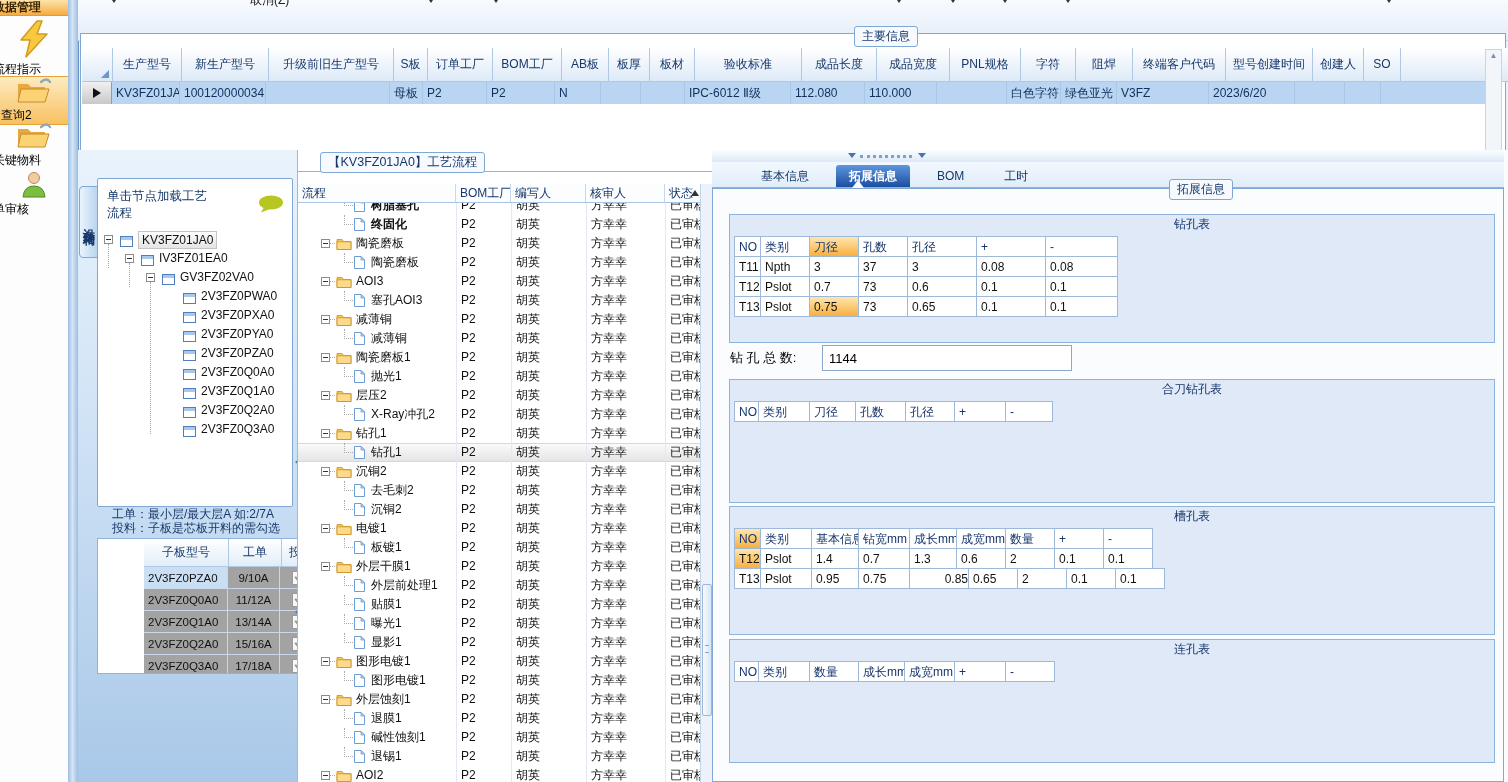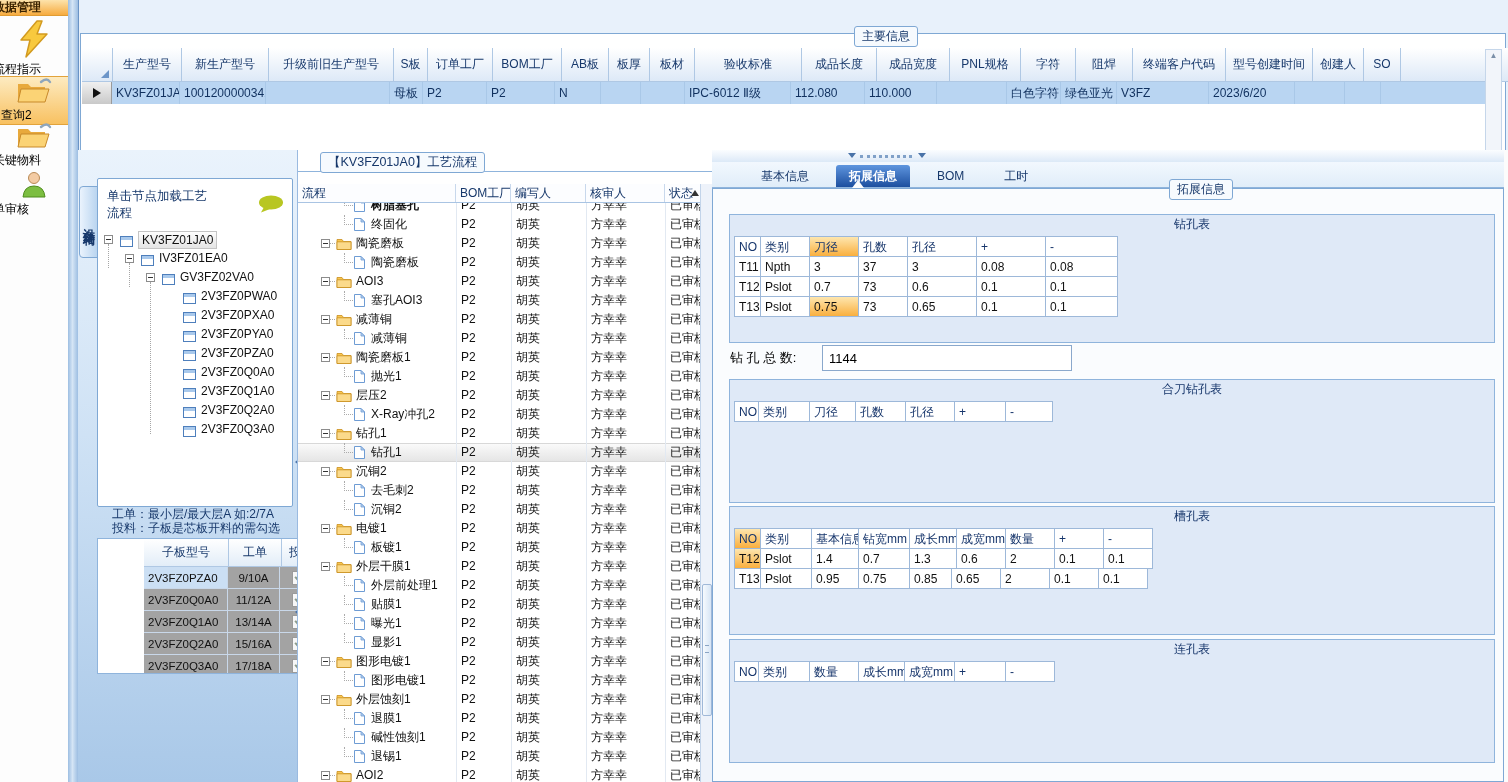--- a/index.html
+++ b/index.html
@@ -142,20 +142,31 @@
           <span class="ic"><svg width="28" height="28" viewBox="0 0 28 28">
               <circle cx="14" cy="8" r="5.5" fill="#F3CBA3" stroke="#B98A56"></circle>
               <path d="M3 27 q1 -11 11 -11 q10 0 11 11 z" fill="#7CBE41" stroke="#4F8C1E"></path>
             </svg></span>
           <span class="lbl">单审核</span>
         </div>
       </div>
   </aside>
   <div class="sb-strip"></div>
 
+  <div class="toolbar">
+    <span class="cancel">取消(Z)</span>
+    <span class="tb-arrow" style="left:32px"></span>
+    <span class="tb-arrow" style="left:349px"></span>
+    <span class="tb-arrow" style="left:414px"></span>
+    <span class="tb-arrow" style="left:817px"></span>
+    <span class="tb-arrow" style="left:871px"></span>
+    <span class="tb-arrow" style="left:923px"></span>
+    <span class="tb-arrow" style="left:986px"></span>
+    <span class="tb-arrow" style="left:1307px"></span>
+  </div>
 
   <section class="main-info">
     <div class="cap-box main-caption">主要信息</div>
     <div class="tgrid" id="main-grid">
         <div class="trow">
           <div class="hcell selcell" style="width: 30px;"></div>
           <div class="hcell" style="width: 68px;">生产型号</div>
           <div class="hcell" style="width: 86px;">新生产型号</div>
           <div class="hcell" style="width: 124px;">升级前旧生产型号</div>
           <div class="hcell" style="width: 33px;">S板</div>
@@ -373,21 +384,21 @@
             <div class="pc" style="width: 75px;">胡英</div>
             <div class="pc" style="width: 79px;">方幸幸</div>
             <div class="pc" style="width: 38px;">已审核</div>
           </div>
           <div class="prow file">
             <div class="c-name">
               <span class="tic"><svg width="11" height="13" viewBox="0 0 11 13">
                   <path d="M0.5 0.5 h6.5 l3.5 3.5 v8.5 h-10 z" fill="#FFF" stroke="#6E9CD4"></path>
                   <path d="M7 0.5 l3.5 3.5 H7 z" fill="#B5D0EE" stroke="#6E9CD4" stroke-width="0.8"></path>
                 </svg></span>
-              <span class="nm" style="display: block;">终固化</span>
+              <span class="nm" style="display: block; font-weight: bold;">终固化</span>
             </div>
             <div class="pc" style="width: 55px;">P2</div>
             <div class="pc" style="width: 75px;">胡英</div>
             <div class="pc" style="width: 79px;">方幸幸</div>
             <div class="pc" style="width: 38px;">已审核</div>
           </div>
           <div class="prow folder">
             <div class="c-name">
               <span class="exp"></span>
               <span class="tic"><svg width="16" height="13" viewBox="0 0 16 13">
@@ -883,21 +894,21 @@
               <div class="gcell" style="width: 50px;">0.6</div>
               <div class="gcell" style="width: 50px;">2</div>
               <div class="gcell" style="width: 50px;">0.1</div>
               <div class="gcell" style="width: 50px;">0.1</div>
             </div>
             <div class="grow">
               <div class="gcell" style="width: 27px;">T13</div>
               <div class="gcell" style="width: 52px;">Pslot</div>
               <div class="gcell" style="width: 48px;">0.95</div>
               <div class="gcell" style="width: 52px;">0.75</div>
-              <div class="gcell" style="width: 43px;">0.85</div>
+              <div class="gcell" style="width: 60px; text-align: right;">0.85</div>
               <div class="gcell" style="width: 50px;">0.65</div>
               <div class="gcell" style="width: 50px;">2</div>
               <div class="gcell" style="width: 50px;">0.1</div>
               <div class="gcell" style="width: 50px;">0.1</div>
             </div>
           </div>
       </div>
 
       <div class="dgroup" style="top:450px;height:122px;">
         <div class="gcap">连孔表</div>

